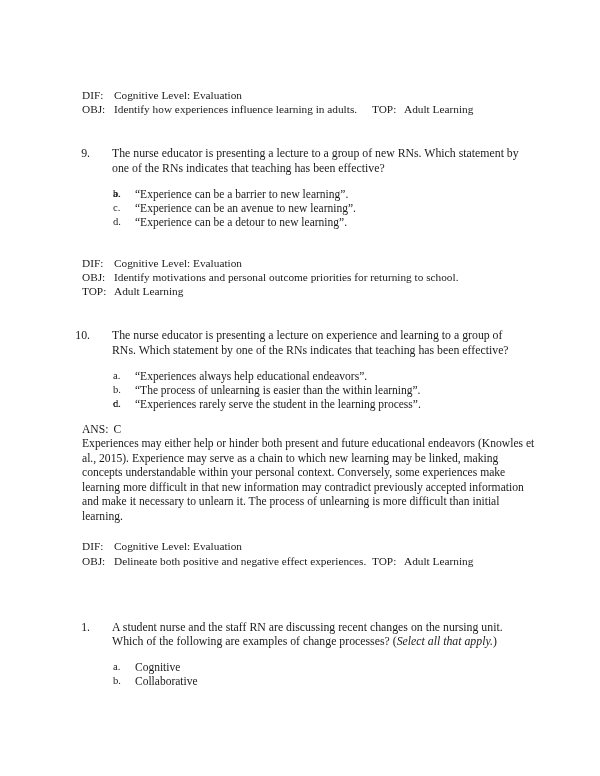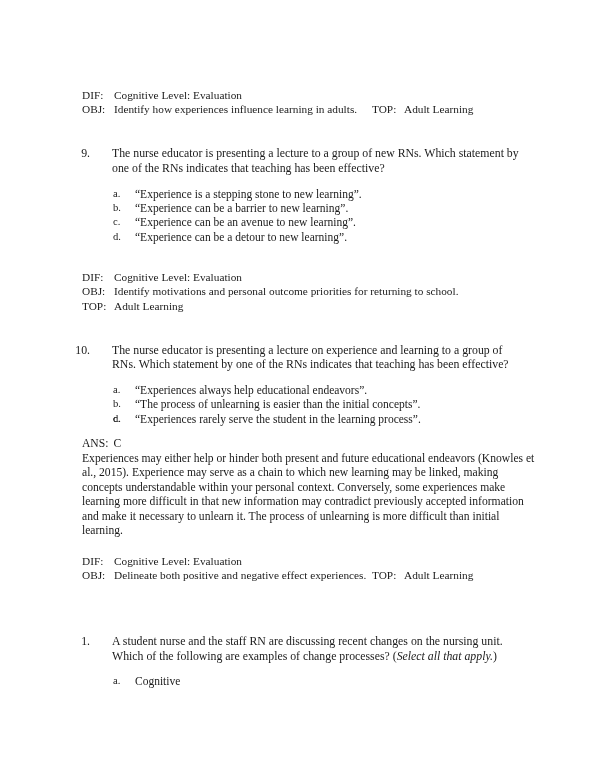--- a/index.html
+++ b/index.html
@@ -108,21 +108,20 @@
   </div>
 
   <div class="spacer-lg"></div>
 
   <div class="qitem">
     <span class="qnum">9.</span>
     <p class="qstem">The nurse educator is presenting a lecture to a group of new RNs. Which statement by one of the RNs indicates that teaching has been effective?</p>
     <ul class="options">
       <li class="opt">
         <span class="opt-label">a.</span>
-        <span>“Experience is a stepping stone to new learning”.</span>
       </li>
       <li class="opt">
         <span class="opt-label">b.</span>
         <span>“Experience can be a barrier to new learning”.</span>
       </li>
       <li class="opt">
         <span class="opt-label">c.</span>
         <span>“Experience can be an avenue to new learning”.</span>
       </li>
       <li class="opt">
@@ -154,21 +153,21 @@
   <div class="qitem">
     <span class="qnum">10.</span>
     <p class="qstem">The nurse educator is presenting a lecture on experience and learning to a group of RNs. Which statement by one of the RNs indicates that teaching has been effective?</p>
     <ul class="options">
       <li class="opt">
         <span class="opt-label">a.</span>
         <span>“Experiences always help educational endeavors”.</span>
       </li>
       <li class="opt">
         <span class="opt-label">b.</span>
-        <span>“The process of unlearning is easier than the initial concepts”.</span>
+        <span>“The process of unlearning is easier than the within learning”.</span>
       </li>
       <li class="opt">
         <span class="opt-label">c.</span>
       </li>
       <li class="opt">
         <span class="opt-label">d.</span>
         <span>“Experiences rarely serve the student in the learning process”.</span>
       </li>
     </ul>
   </div>

